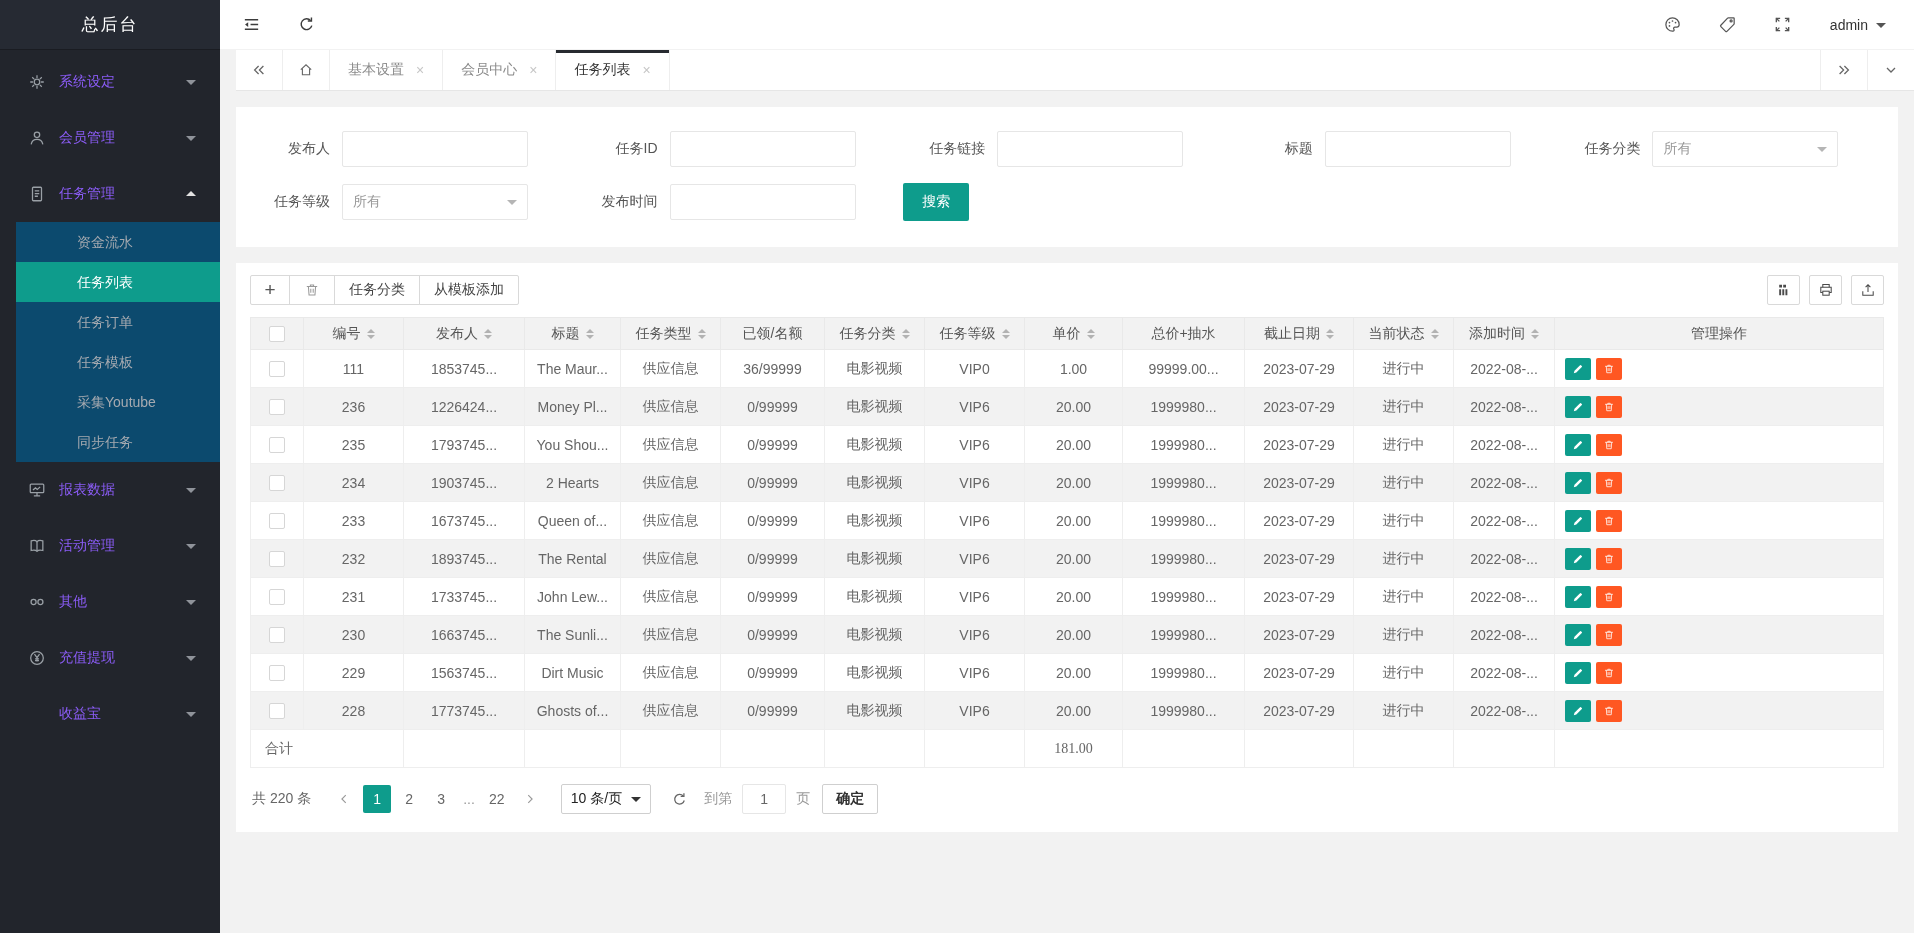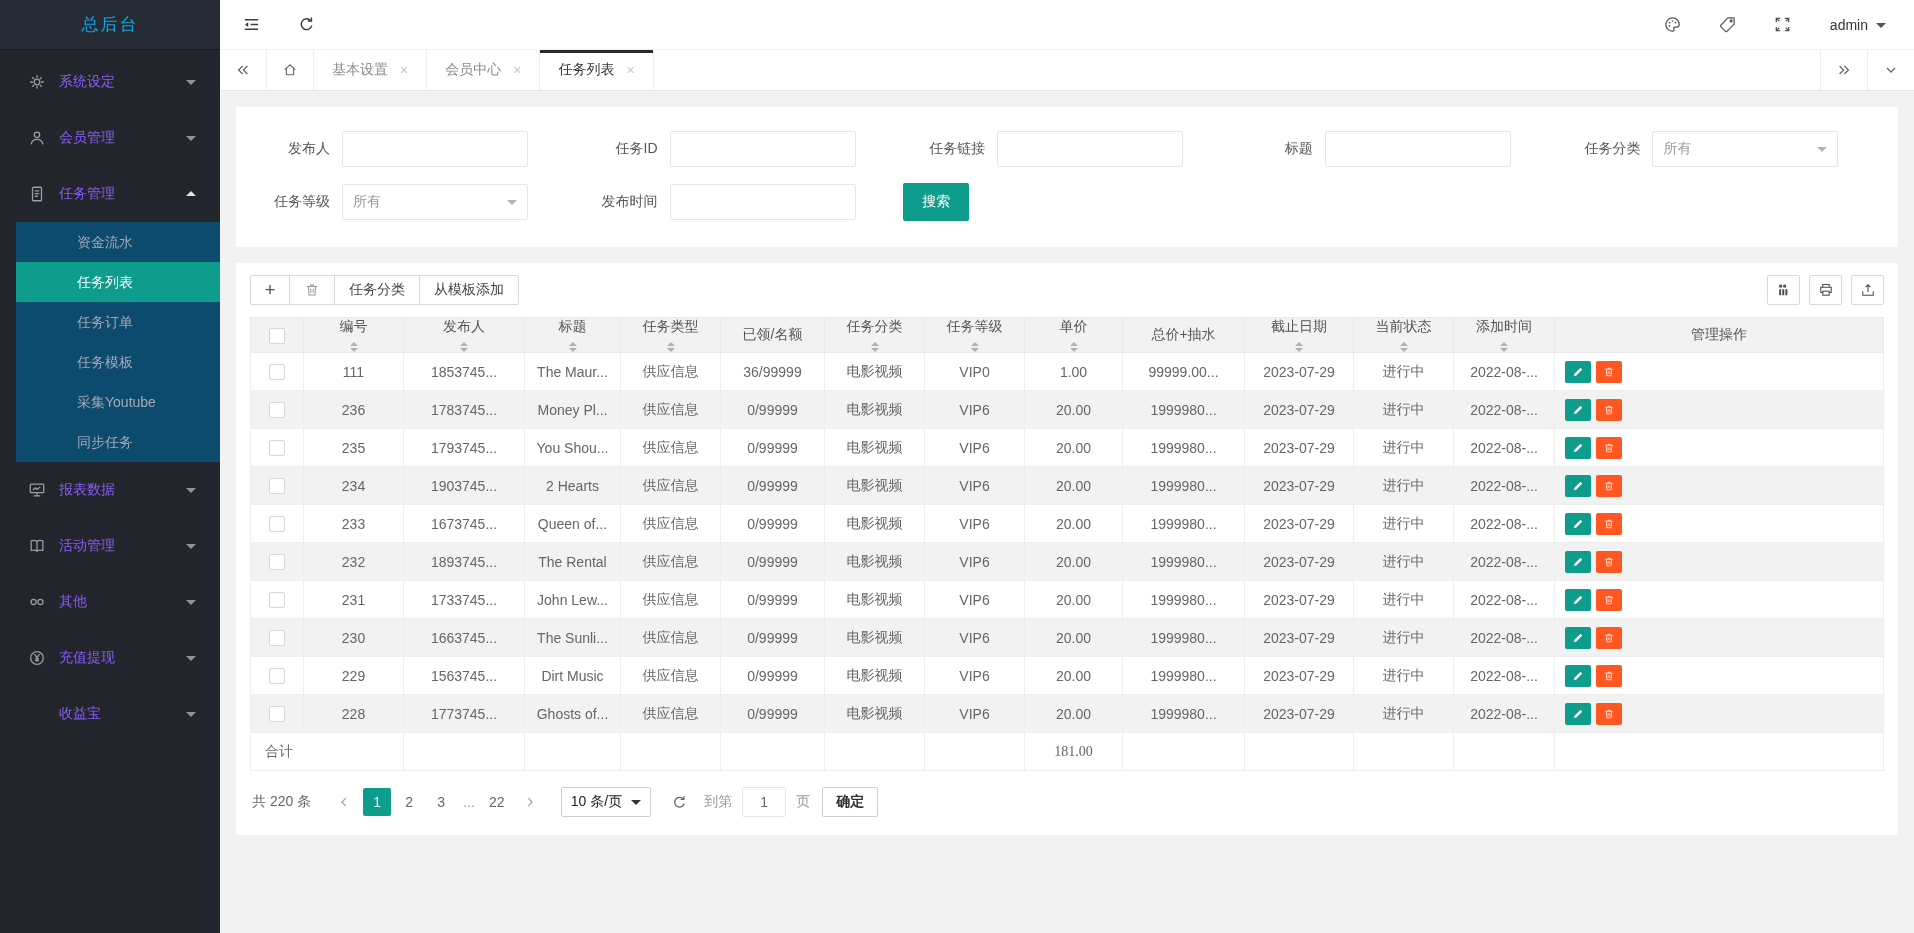--- a/index.html
+++ b/index.html
@@ -8,21 +8,21 @@
   body{
     width:1914px; height:933px; overflow:hidden; position:relative;
     font-family:"Liberation Sans","DejaVu Sans",sans-serif; font-size:14px; color:#333;
     background:#f2f2f2; cursor:default;
   }
   svg{ display:block; }
   [data-interactable="true"]{ cursor:pointer; }
 
   
   .sidebar{ position:absolute; left:0; top:0; bottom:0; width:220px; background:#22252C; }
-  .logo{ height:50px; line-height:50px; text-align:center; color:#0ea5e9; font-size:17px;
+  .logo{ height:50px; line-height:50px; text-align:center; color:#ffffff; font-size:17px;
          letter-spacing:2px; background:#262A33; border-bottom:1px solid #1a1c22; }
   .menu{ padding-top:4px; }
   .menu-item{ height:56px; display:flex; align-items:center; padding:0 24px 0 28px; color:#8b5cf6; }
   .mi-icon{ width:18px; height:18px; margin-right:13px; color:#9aa0a6; flex:none; }
   .mi-icon svg{ width:18px; height:18px; }
   .mi-label{ font-size:14px; }
   .caret{ margin-left:auto; width:0; height:0; border:5px solid transparent; border-top-color:#8f939a; transform:translateY(3px); }
   .caret.up{ border-top-color:transparent; border-bottom-color:#e2e2e2; transform:translateY(-3px); }
   .submenu{ background:#0c4a6e;margin-left:16px; }
   .sub-item{ height:40px; line-height:40px; padding-left:61px; color:#a6aab0; font-size:14px; }
@@ -30,21 +30,21 @@
 
   
   .main{ margin-left:220px; height:100%; }
   .topbar{ height:49px; background:#fff; display:flex; align-items:center; padding:0 28px 0 22px; }
   .tb-left{ display:flex; align-items:center; gap:36px; color:#3c3c3c; }
   .tb-right{ margin-left:auto; display:flex; align-items:center; gap:36px; color:#555; }
   .tb-icon svg{ width:19px; height:19px; }
   .tb-user{ display:flex; align-items:center; gap:8px; margin-left:38px; color:#333; }
   .dcaret{ width:0; height:0; border:5px solid transparent; border-top-color:#555; transform:translateY(3px); }
 
-  .tabbar{ height:42px; background:#fff; border-top:1px solid #f2f2f2; border-bottom:1px solid #e6e6e6; display:flex; align-items:stretch; }
+  .tabbar{ height:42px; background:#fff; border-top:1px solid #f2f2f2; border-bottom:1px solid #e6e6e6; display:flex; align-items:stretch;margin-left:16px; }
   .tab-ctrl{ width:47px; display:flex; align-items:center; justify-content:center; color:#666; border-right:1px solid #eee; }
   .tab-ctrl svg{ width:16px; height:16px; }
   .tab-ctrl.right{ border-right:none; border-left:1px solid #eee; }
   .tabs{ display:flex; align-items:stretch; }
   .tab{ position:relative; padding:0 18px; display:flex; align-items:center; border-right:1px solid #eee; color:#8a8a8a; }
   .tab.active{ color:#333; }
   .tab.active::before{ content:""; position:absolute; left:0; top:0; right:0; height:3px; background:#272a30; }
   .tab-close{ color:#c6c6c6; margin-left:12px; font-size:14px; }
   .tab-spacer{ flex:1; }
 
@@ -77,21 +77,21 @@
   .icon-btn{ width:33px; height:30px; border:1px solid #d9d9d9; background:#fff; border-radius:2px;
              display:flex; align-items:center; justify-content:center; color:#4a4a4a; }
   .icon-btn svg{ width:16px; height:16px; }
 
   table{ width:100%; border-collapse:collapse; table-layout:fixed; }
   th,td{ border:1px solid #eee; padding:0 6px; text-align:center; white-space:nowrap; overflow:hidden; }
   thead th{ height:32px; background:#f2f2f2; color:#555; font-weight:400; border-color:#e9e9e9; }
   tbody td{ height:38px; color:#666; background:#fff; }
   tbody tr:nth-child(even) td{ background:#f2f2f2; }
   tbody tr.summary td{ background:#fff;font-family:Liberation Serif, serif; }
-  .th-inner{ display:inline-flex; align-items:center; gap:6px;flex-direction:column; }
+  .th-inner{ display:inline-flex; align-items:center; gap:6px; }
   .sort{ display:inline-flex; flex-direction:column; gap:2px; }
   .sort i{ display:block; width:0; height:0; border:4px solid transparent; }
   .sort .up{ border-top-width:0; border-bottom-color:#b2b2b2; }
   .sort .dn{ border-bottom-width:0; border-top-color:#b2b2b2; }
   .cb{ display:inline-block; width:16px; height:16px; border:1px solid #d6d6d6; border-radius:2px; background:#fff; vertical-align:middle; }
   td.actions{ text-align:left; padding-left:10px; }
   .action-btns{ display:flex; gap:5px; }
   .abtn{ width:26px; height:22px; border:none; border-radius:2px; display:flex; align-items:center; justify-content:center; color:#fff; padding:0; }
   .abtn svg{ width:12px; height:12px; }
   .abtn.edit{ background:var(--accent); }
@@ -514,21 +514,21 @@
                       <svg viewBox="0 0 20 20" fill="none" stroke="currentColor" stroke-width="1.3">
                         <path d="M3.5 5.5h13M8 5.5V3.8h4v1.7M5.5 5.5l.8 10.7h7.4l.8-10.7M8.5 8.5v5M11.5 8.5v5"></path>
                       </svg>
                     </button>
                   </div>
                 </td>
               </tr>
               <tr data-interactable="false">
                 <td data-interactable="false"><span class="cb" data-interactable="true"></span></td>
                 <td data-interactable="false">236</td>
-                <td data-interactable="false">1783745...</td>
+                <td data-interactable="false">1226424...</td>
                 <td data-interactable="false">Money Pl...</td>
                 <td data-interactable="false">供应信息</td>
                 <td data-interactable="false">0/99999</td>
                 <td data-interactable="false">电影视频</td>
                 <td data-interactable="false">VIP6</td>
                 <td data-interactable="false">20.00</td>
                 <td data-interactable="false">1999980...</td>
                 <td data-interactable="false">2023-07-29</td>
                 <td data-interactable="false">进行中</td>
                 <td data-interactable="false">2022-08-...</td>

